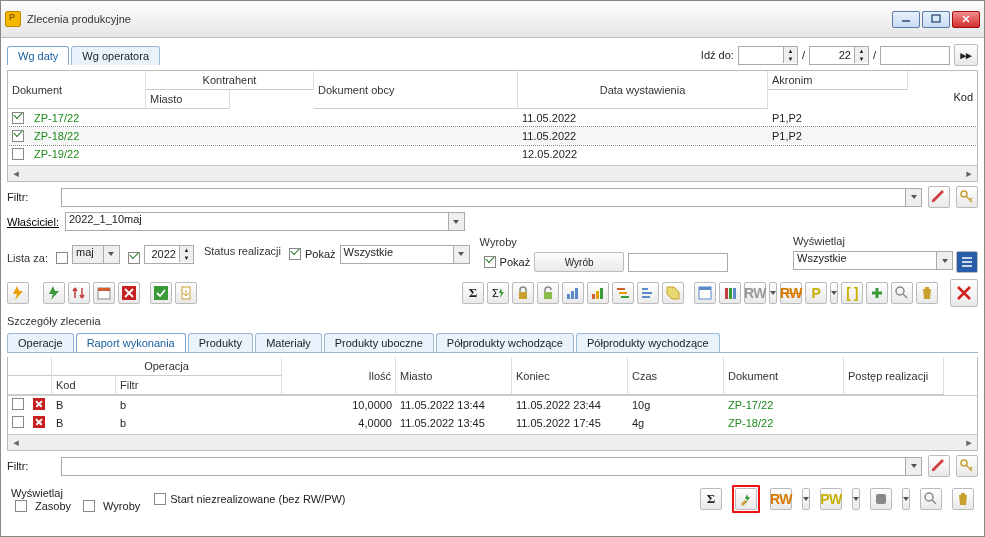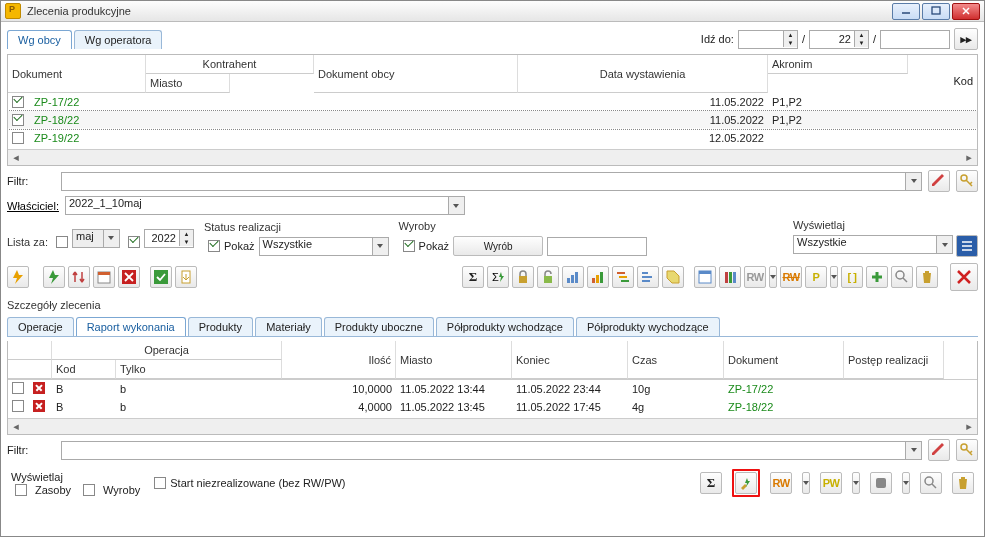--- a/index.html
+++ b/index.html
@@ -1,18 +1,18 @@
 <!DOCTYPE html>
 <html><head>
 <meta charset="utf-8">
 <style>
 *{box-sizing:border-box;margin:0;padding:0;font-family:"Segoe UI",Tahoma,sans-serif;font-size:11px;color:#222}
 body{background:#eee;width:985px;height:537px;overflow:hidden}
 .window{width:985px;height:537px;background:#fff;border:1px solid #888;display:flex;flex-direction:column}
-.titlebar{height:21px;background:linear-gradient(#fdfdfd,#e6e6e6);border-bottom:1px solid #bbb;display:flex;align-items:center;padding:0 4px}
+.titlebar{height:37px;background:linear-gradient(#fdfdfd,#e6e6e6);border-bottom:1px solid #bbb;display:flex;align-items:center;padding:0 4px}
 .app-icon{width:16px;height:16px;background:#f5b700;border:1px solid #c08a00;border-radius:2px;margin-right:6px;position:relative}
 .app-icon::after{content:"P";position:absolute;font-size:9px;font-weight:bold;color:#8a5a00;left:3px;top:0}
 .title-text{flex:1;color:#333}
 .win-btns{display:flex;gap:2px}
 .win-btn{width:28px;height:17px;border:1px solid #5a7ca8;background:linear-gradient(#e8f0fc,#c9dcf5);border-radius:2px;display:flex;align-items:center;justify-content:center}
 .win-btn.close{background:linear-gradient(#f38b8b,#d02f2f);border-color:#a01010}
 .win-btn.close svg path{stroke:#fff}
 .client{flex:1;background:#fff;padding:6px;display:flex;flex-direction:column;gap:4px;overflow:hidden}
 .tabs-row{display:flex;align-items:center}
 .tab{padding:3px 10px;border:1px solid #99b8d8;background:#eaf3fb;border-bottom:none;border-radius:3px 3px 0 0;margin-right:2px;cursor:pointer}
@@ -30,21 +30,21 @@
 .gh{border-right:1px solid #ddd;border-bottom:1px solid #ccc;padding:3px 4px;color:#333}
 .gh.center{text-align:center}
 .gh.sub{border-top:none}
 .grid-body{height:56px;overflow:hidden}
 .row{display:grid;grid-template-columns:22px 116px 168px 204px 250px 180px;align-items:center;height:18px;border-bottom:1px dotted #fff}
 .row.sel{outline:1px dotted #888;background:#f6f6f6}
 .chk{width:12px;height:12px;border:1px solid #888;margin-left:4px;background:#fff;position:relative;display:inline-block}
 .chk.on::after{content:"";position:absolute;left:1px;top:-1px;width:7px;height:4px;border-left:1.5px solid #1b6b1b;border-bottom:1.5px solid #1b6b1b;transform:rotate(-45deg)}
 .doc-link{color:#1a8a1a}
 .cell{padding:0 4px;white-space:nowrap;overflow:hidden}
-.cell.center{text-align:right}
+.cell.center{text-align:left}
 .scroll-h{height:16px;background:#efefef;border-top:1px solid #ccc;display:flex;align-items:center}
 .scroll-h .bar{flex:1}
 .scroll-h .arr{width:16px;height:16px;display:flex;align-items:center;justify-content:center;color:#666;cursor:pointer}
 .form-line{display:flex;align-items:center;gap:6px}
 .form-line label{min-width:48px}
 .form-line.underlined label a{text-decoration:underline;color:#000}
 .combo.flex{flex:1}
 .iconbtn{width:22px;height:22px;border:1px solid #bbb;background:linear-gradient(#fefefe,#e9e9e9);border-radius:2px;display:flex;align-items:center;justify-content:center;cursor:pointer;font-size:10px}
 .iconbtn svg{width:14px;height:14px}
 .filters-row{display:flex;align-items:center;gap:10px;flex-wrap:nowrap}
@@ -59,21 +59,21 @@
 .detail-head{display:grid;grid-template-columns:22px 22px 64px 166px 114px 116px 116px 96px 120px 100px;background:#fff;border-bottom:1px solid #ccc}
 .detail-head .gh{border-right:1px solid #ddd;padding:3px 4px}
 .detail-body .row2{display:grid;grid-template-columns:22px 22px 64px 166px 114px 116px 116px 96px 120px 100px;height:18px;align-items:center}
 .red-sq{width:12px;height:12px;background:#c62020;display:inline-block;margin-left:3px;position:relative}
 .red-sq::after{content:"";position:absolute;width:8px;height:1.5px;background:#fff;left:2px;top:5px;transform:rotate(45deg)}
 .red-sq::before{content:"";position:absolute;width:8px;height:1.5px;background:#fff;left:2px;top:5px;transform:rotate(-45deg)}
 .bottom-bar{display:flex;align-items:center;gap:10px;padding:4px}
 .bottom-bar .spacer{flex:1}
 .highlight{border:2px solid #e11;padding:1px;border-radius:1px}
 .triangle-down{width:0;height:0;border-left:3px solid transparent;border-right:3px solid transparent;border-top:4px solid #555}
-.rw-txt{font-weight:bold;font-size:11px;letter-spacing:-0.5px}
+.rw-txt{font-weight:bold;font-size:14px;letter-spacing:-0.5px}
 .rw-orange{color:#d97a00}
 .rw-strike{color:#d97a00;text-decoration:line-through}
 .rw-gray{color:#999}
 .pw-y{color:#c8b000}
 .pw-bracket{color:#c8b000;font-weight:bold}
 </style>
 </head>
 <body>
 
 <div class="window">
@@ -94,21 +94,21 @@
       <div class="win-btn close">
           <svg width="10" height="10">
             <path d="M2 2 L8 8 M8 2 L2 8" stroke="#fff" stroke-width="1.5"></path>
           </svg>
         </div>
     </div>
   </div>
   <div class="client">
 
     <div class="tabs-row">
-      <div class="tab active">Wg obcy</div>
+      <div class="tab active">Wg daty</div>
       <div class="tab">Wg operatora</div>
       <div class="goto">
         <span>Idź do:</span>
         <div class="spin">
             <input value="" style="">
             <div class="sb">
               <span>▲</span>
               <span>▼</span>
             </div>
           </div>
@@ -214,21 +214,21 @@
           </div>
         <span class="chk on"></span>
         <div class="spin">
             <input style="width: 34px;" value="2022">
             <div class="sb">
               <span>▲</span>
               <span>▼</span>
             </div>
           </div>
       </div>
-      <div class="group" style="flex-direction:column;align-items:flex-start">
+      <div class="group" style="flex-direction:row;align-items:flex-start">
         <span class="glabel">Status realizacji</span>
         <div style="display:flex;gap:4px;align-items:center">
           <span class="chk on"></span>
           <span>Pokaż</span>
           <div class="combo" style="width:130px">
               <span class="val">Wszystkie</span>
               <div class="dd">
                 <span class="triangle-down"></span>
               </div>
             </div>
@@ -431,21 +431,21 @@
         <div class="gh" style="grid-column:span 2"></div>
         <div class="gh center" style="grid-column:span 2">Operacja</div>
         <div class="gh" style="text-align:right;grid-row:span 2;display:flex;align-items:center;justify-content:flex-end">Ilość</div>
         <div class="gh" style="grid-row:span 2;display:flex;align-items:center">Miasto</div>
         <div class="gh" style="grid-row:span 2;display:flex;align-items:center">Koniec</div>
         <div class="gh" style="grid-row:span 2;display:flex;align-items:center">Czas</div>
         <div class="gh" style="grid-row:span 2;display:flex;align-items:center">Dokument</div>
         <div class="gh" style="grid-row:span 2;display:flex;align-items:center">Postęp realizacji</div>
         <div class="gh sub" style="grid-column:span 2"></div>
         <div class="gh sub">Kod</div>
-        <div class="gh sub">Tylko</div>
+        <div class="gh sub">Filtr</div>
       </div>
       <div class="detail-body" id="detail-body" style="height:38px">
           <div class="row2">
             <span><span class="chk"></span></span>
     <span><span class="red-sq"></span></span>
     <span class="cell">B</span>
     <span class="cell">b</span>
     <span class="cell" style="text-align:right">10,0000</span>
     <span class="cell">11.05.2022 13:44</span>
     <span class="cell">11.05.2022 23:44</span>

